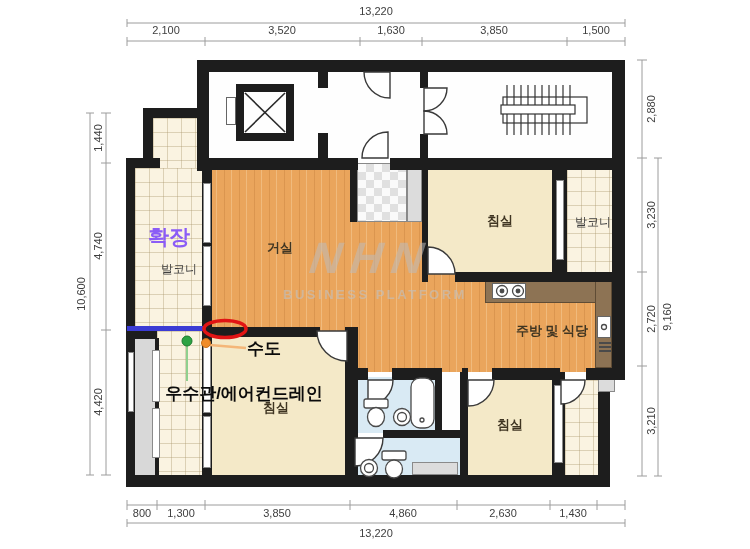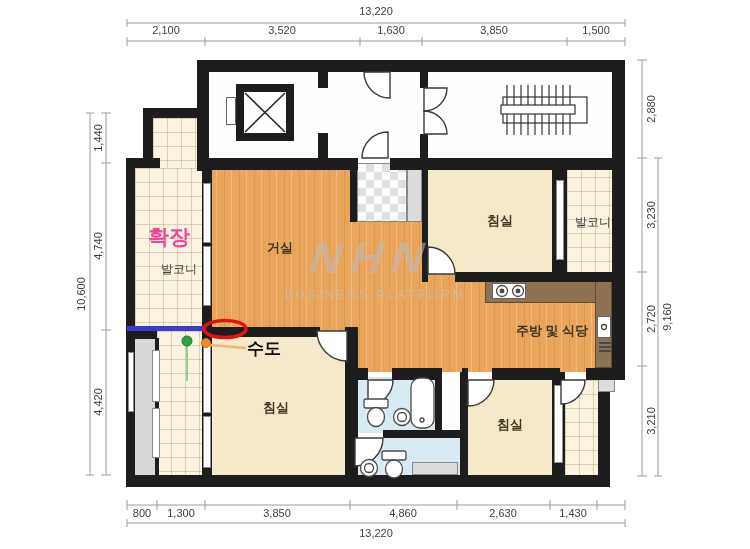--- a/index.html
+++ b/index.html
@@ -18,29 +18,29 @@
   .bath{background:#d9eaf4;}
   .checker{background-color:#fafafa;background-image:repeating-conic-gradient(#e0e0e0 0% 25%, #fafafa 0% 50%);background-size:16px 16px;border:1px solid #888;box-sizing:border-box;}
   .grayfill{background:#d8d8d8;}
   .graybox{background:#dcdcdc;border:1px solid #8a8a8a;box-sizing:border-box;}
   .counter{background:#8d7354;border:1px solid #5f4c35;box-sizing:border-box;}
   .whitebox{background:#fff;border:1px solid #666;box-sizing:border-box;}
   .vent{background:repeating-linear-gradient(180deg,#4a4a4a 0 2px,transparent 2px 4px);}
   .label{position:absolute;transform:translate(-50%,-50%);white-space:nowrap;}
   .room-label{font-size:13px;font-weight:bold;color:#3f3522;}
   .room-label.small{font-size:12px;font-weight:normal;color:#404040;}
-  .expansion{font-size:21px;font-weight:bold;color:#ec4899;}
+  .expansion{font-size:21px;font-weight:bold;color:#8b5cf6;}
   .dim{position:absolute;transform:translate(-50%,-50%);font-size:11px;color:#3e3e3e;white-space:nowrap;}
   .dim.rot{transform:translate(-50%,-50%) rotate(-90deg);}
   .ann{position:absolute;transform:translate(-50%,-50%);font-weight:bold;color:#0b0b0b;white-space:nowrap;}
   .ann.mold{font-size:22px;letter-spacing:1px;}
   .ann.mid{font-size:17px;}
   .wm-logo{position:absolute;transform:translate(-50%,-50%) skewX(-18deg);font-size:44px;font-weight:bold;
            color:rgba(187,187,187,.55);letter-spacing:9px;}
-  .wm-sub{position:absolute;transform:translate(-50%,-50%);font-size:13px;font-weight:normal;
+  .wm-sub{position:absolute;transform:translate(-50%,-50%);font-size:13px;font-weight:bold;
           color:rgba(192,192,192,.62);letter-spacing:2.5px;}
   svg.overlay{position:absolute;left:0;top:0;pointer-events:none;}
 </style>
 </head>
 <body>
 
 <div id="app">
 
   <div class="floor hall" style="left:209px;top:72px;width:403px;height:86px;"></div>
   <div class="floor wood" style="left:209px;top:170px;width:403px;height:202px;"></div>
@@ -231,20 +231,21 @@
   <div class="label expansion" style="left:169px;top:237px;">확장</div>
   <div class="label room-label small" style="left:179px;top:269px;">발코니</div>
   <div class="label room-label" style="left:280px;top:248px;">거실</div>
   <div class="label room-label" style="left:500px;top:221px;">침실</div>
   <div class="label room-label small" style="left:593px;top:222px;">발코니</div>
   <div class="label room-label" style="left:552px;top:331px;">주방 및 식당</div>
   <div class="label room-label" style="left:276px;top:408px;">침실</div>
   <div class="label room-label" style="left:510px;top:425px;">침실</div>
 
   <div class="ann mid" style="left:264px;top:348px;">수도</div>
+  <div class="ann mid" style="left:244px;top:393px;">우수관/에어컨드레인</div>
 
   <div class="dim" style="left:376px;top:11px;">13,220</div>
   <div class="dim" style="left:166px;top:30px;">2,100</div>
   <div class="dim" style="left:282px;top:30px;">3,520</div>
   <div class="dim" style="left:391px;top:30px;">1,630</div>
   <div class="dim" style="left:494px;top:30px;">3,850</div>
   <div class="dim" style="left:596px;top:30px;">1,500</div>
 
   <div class="dim rot" style="left:81px;top:294px;">10,600</div>
   <div class="dim rot" style="left:98px;top:138px;">1,440</div>

